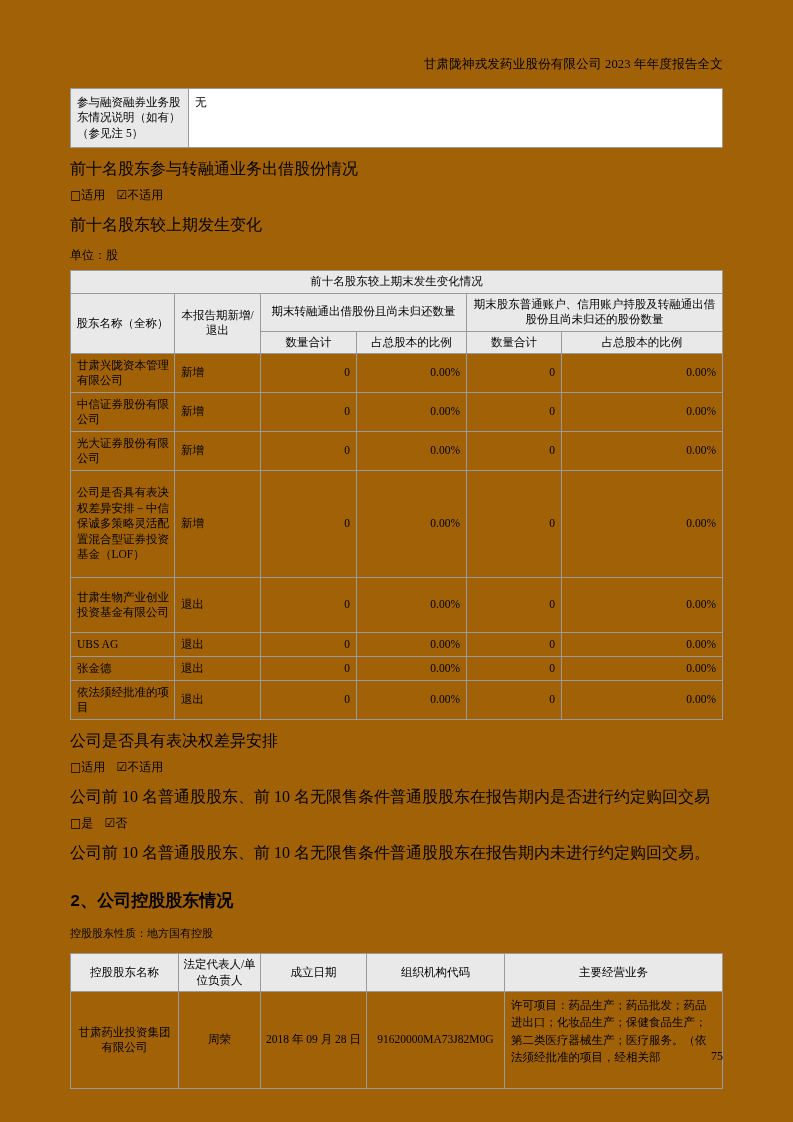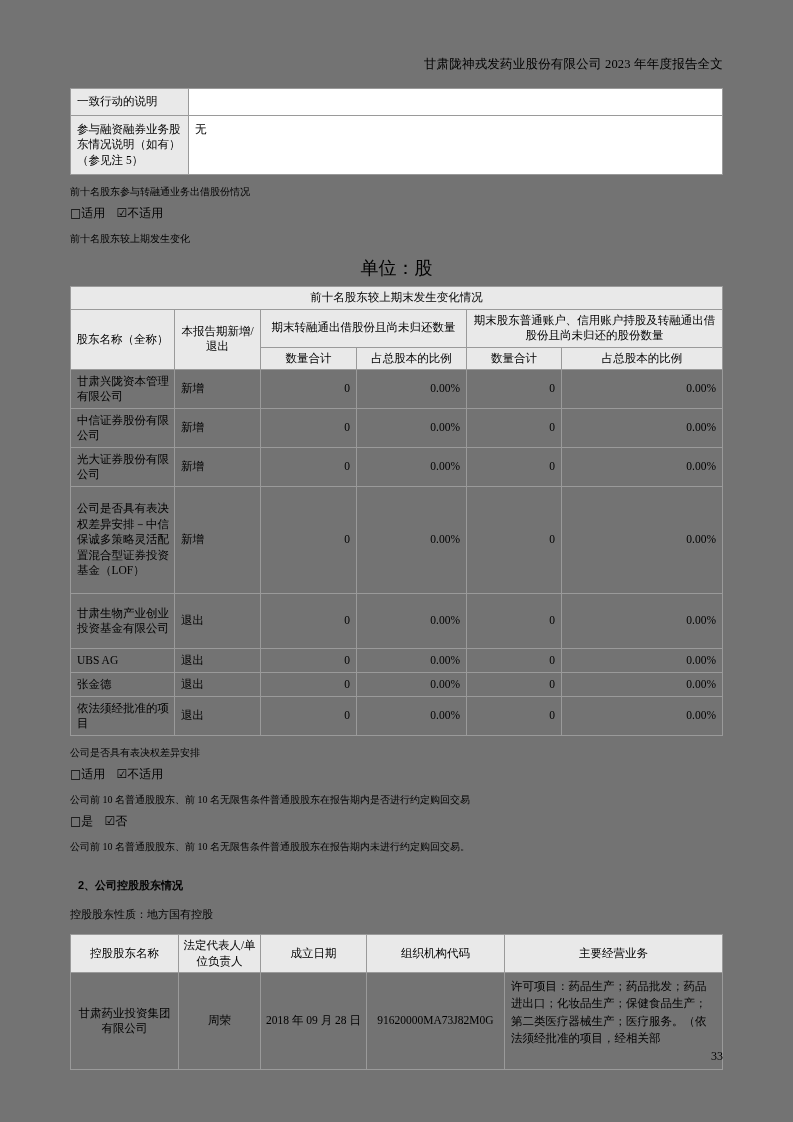--- a/index.html
+++ b/index.html
@@ -9,21 +9,21 @@
   }
   body {
     font-family: "Liberation Serif", "DejaVu Serif", serif;
     color: #000000;
   }
   .page {
     position: relative;
     width: 793px;
     height: 1122px;
     margin: 0 auto;
-    background: #737373;
+    background: #a16207;
     box-sizing: border-box;
   }
   .header {
     position: absolute;
     top: 56px;
     right: 70px;
     font-size: 12.5px;
     letter-spacing: 0.2px;
     white-space: nowrap;
   }
@@ -54,43 +54,43 @@
     background: #e9e9e9;
     text-align: left;
     padding-left: 6px;
   }
   .val-cell {
     background: #ffffff;
     text-align: left;
     padding-left: 6px;
   }
   .para {
-    font-size: 10px;
+    font-size: 16px;
     margin: 9px 0 0 0;
     line-height: 1.5;
   }
   .unit {
-    font-size: 18px;
-    text-align: center;
+    font-size: 12px;
+    text-align: left;
     margin: 10px 0 6px 0;
   }
   .checkline {
     font-size: 12.5px;
     margin: 6px 0 0 0;
   }
   .checkline .box {
     font-family: "DejaVu Sans", sans-serif;
     font-size: 12px;
   }
   .gap-m { height: 12px; }
   .section-title {
-    font-family: Liberation Sans, sans-serif;
+    font-family: Liberation Mono, monospace;
     font-weight: bold;
-    font-size: 11px;
-    margin: 24px 0 14px 8px;
+    font-size: 17px;
+    margin: 24px 0 14px 0;
   }
   .kv {
     font-size: 11px;
     margin: 5px 0 0 0;
   }
   .num { text-align: right; padding-right: 6px; }
   .ctr { text-align: center; }
   .pagenum {
     position: absolute;
     right: 70px;
@@ -114,24 +114,20 @@
   <div class="header">甘肃陇神戎发药业股份有限公司 2023 年年度报告全文</div>
 
   <div class="content">
 
     <table class="t1">
       <colgroup>
           <col style="width:118px">
           <col>
         </colgroup>
       <tbody>
-        <tr>
-          <td class="label-cell">一致行动的说明</td>
-          <td class="val-cell"></td>
-        </tr>
         <tr>
           <td class="label-cell" style="height:52px">参与融资融券业务股东情况说明（如有）（参见注 5）</td>
           <td class="val-cell" style="vertical-align:top;padding-top:6px">无</td>
         </tr>
       </tbody>
     </table>
 
     <p class="para">前十名股东参与转融通业务出借股份情况</p>
     <p class="checkline">
       <span class="box">□适用</span>
@@ -279,15 +275,15 @@
           <td class="ctr">周荣</td>
           <td class="ctr">2018 年 09 月 28 日</td>
           <td class="ctr">91620000MA73J82M0G</td>
           <td class="biz-cell" style="vertical-align:top">许可项目：药品生产；药品批发；药品进出口；化妆品生产；保健食品生产；第二类医疗器械生产；医疗服务。（依法须经批准的项目，经相关部</td>
         </tr>
       </tbody>
     </table>
 
   </div>
 
-  <div class="pagenum">33</div>
+  <div class="pagenum">75</div>
 
 </div>
 
 </body></html>

